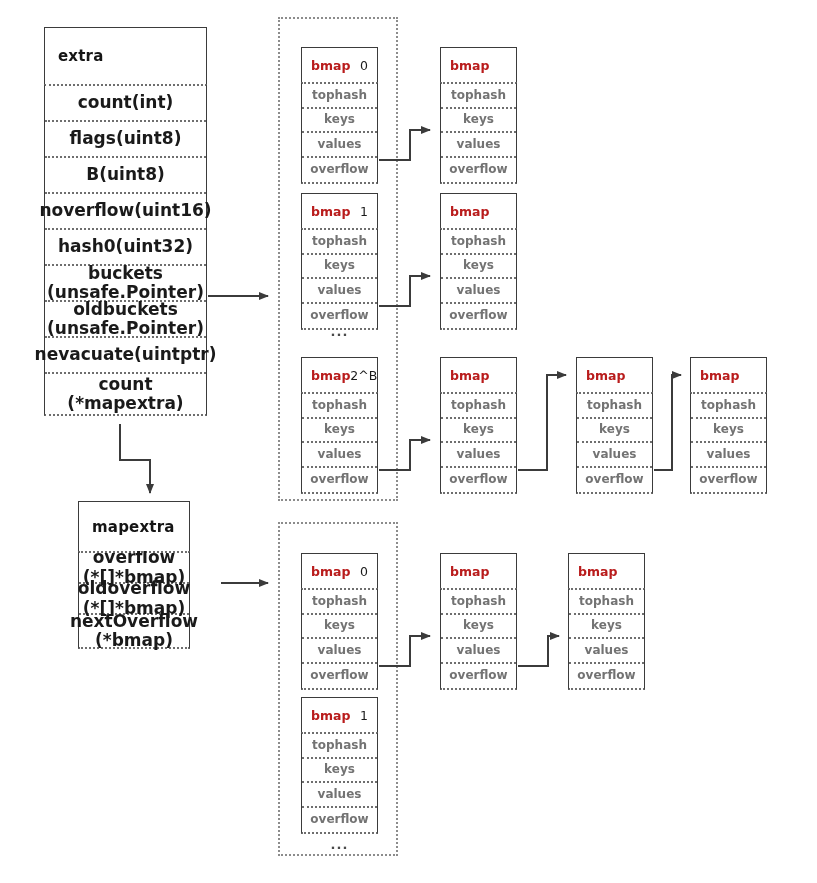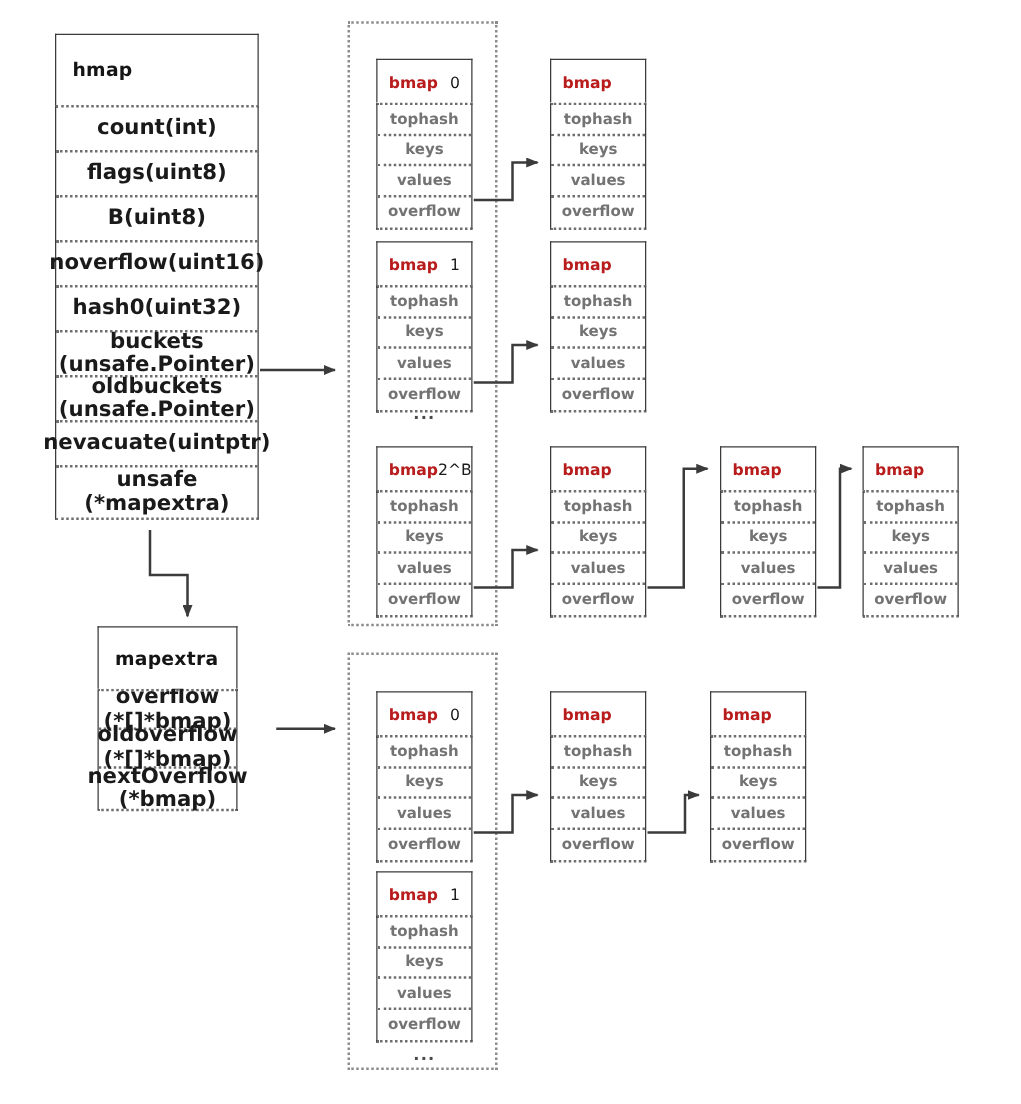--- a/index.html
+++ b/index.html
@@ -133,21 +133,21 @@
 <body>
 
 <div id="stage">
 
   <div class="group-box" style="left:278px;top:17px;width:120px;height:484px;"></div>
 
   <div class="group-box" style="left:278px;top:522px;width:120px;height:334px;"></div>
 
   <div class="struct big" style="left:44px;top:27px;width:163px;">
     <div class="hdr" style="height:57px;">
-      <span class="title">hmap</span>
+      <span class="title">extra</span>
     </div>
     <div class="rows">
       <div class="row" style="height:36px;">
         <span class="l1">count(int)</span>
       </div>
       <div class="row" style="height:36px;">
         <span class="l1">flags(uint8)</span>
       </div>
       <div class="row" style="height:36px;">
         <span class="l1">B(uint8)</span>
@@ -163,21 +163,21 @@
         <span class="l2">(unsafe.Pointer)</span>
       </div>
       <div class="row" style="height:36px;">
         <span class="l1">oldbuckets</span>
         <span class="l2">(unsafe.Pointer)</span>
       </div>
       <div class="row" style="height:36px;">
         <span class="l1">nevacuate(uintptr)</span>
       </div>
       <div class="row" style="height:40px;">
-        <span class="l1">unsafe</span>
+        <span class="l1">count</span>
         <span class="l2">(*mapextra)</span>
       </div>
     </div>
   </div>
 
   <div class="struct big" style="left:78px;top:501px;width:112px;">
     <div class="hdr" style="height:50px;">
       <span class="title">mapextra</span>
     </div>
     <div class="rows">

